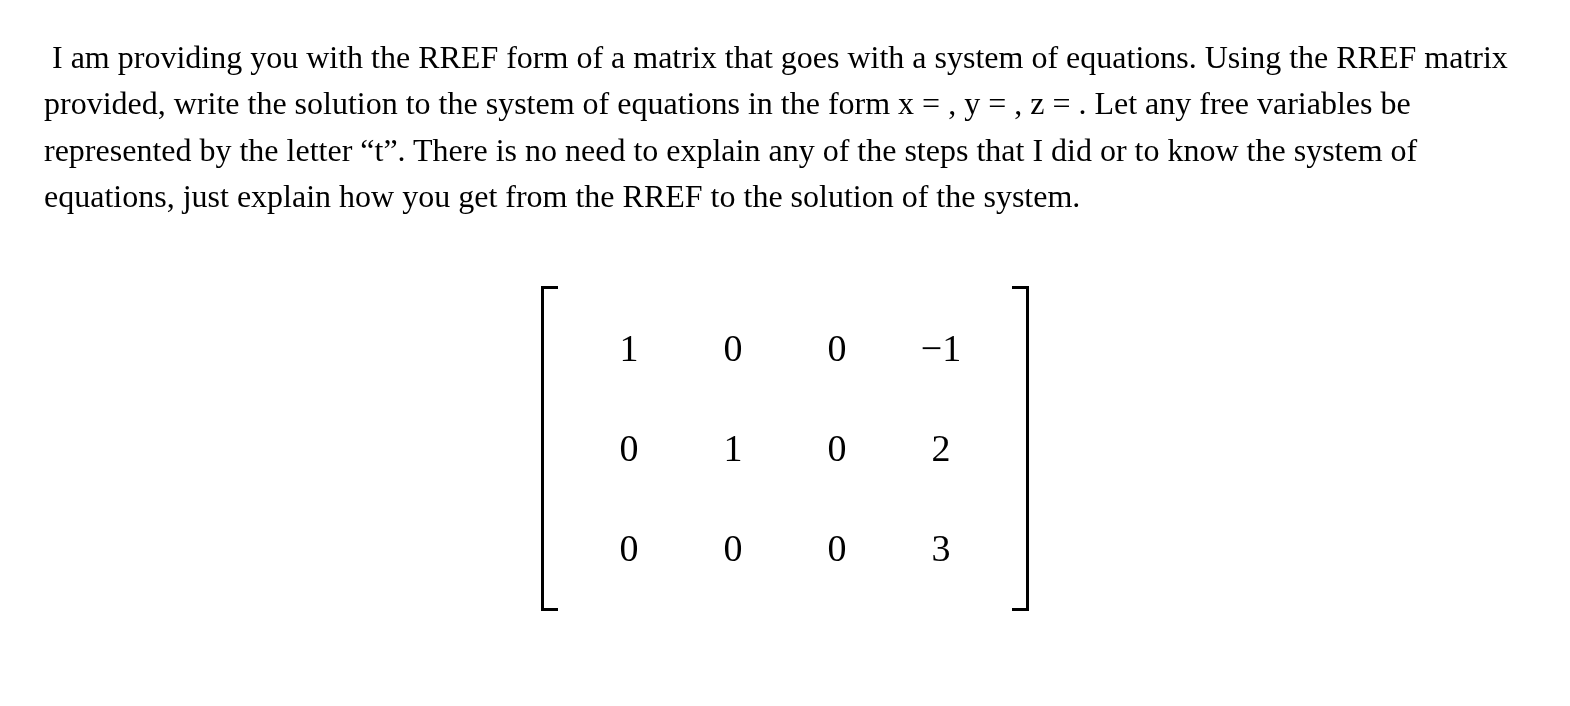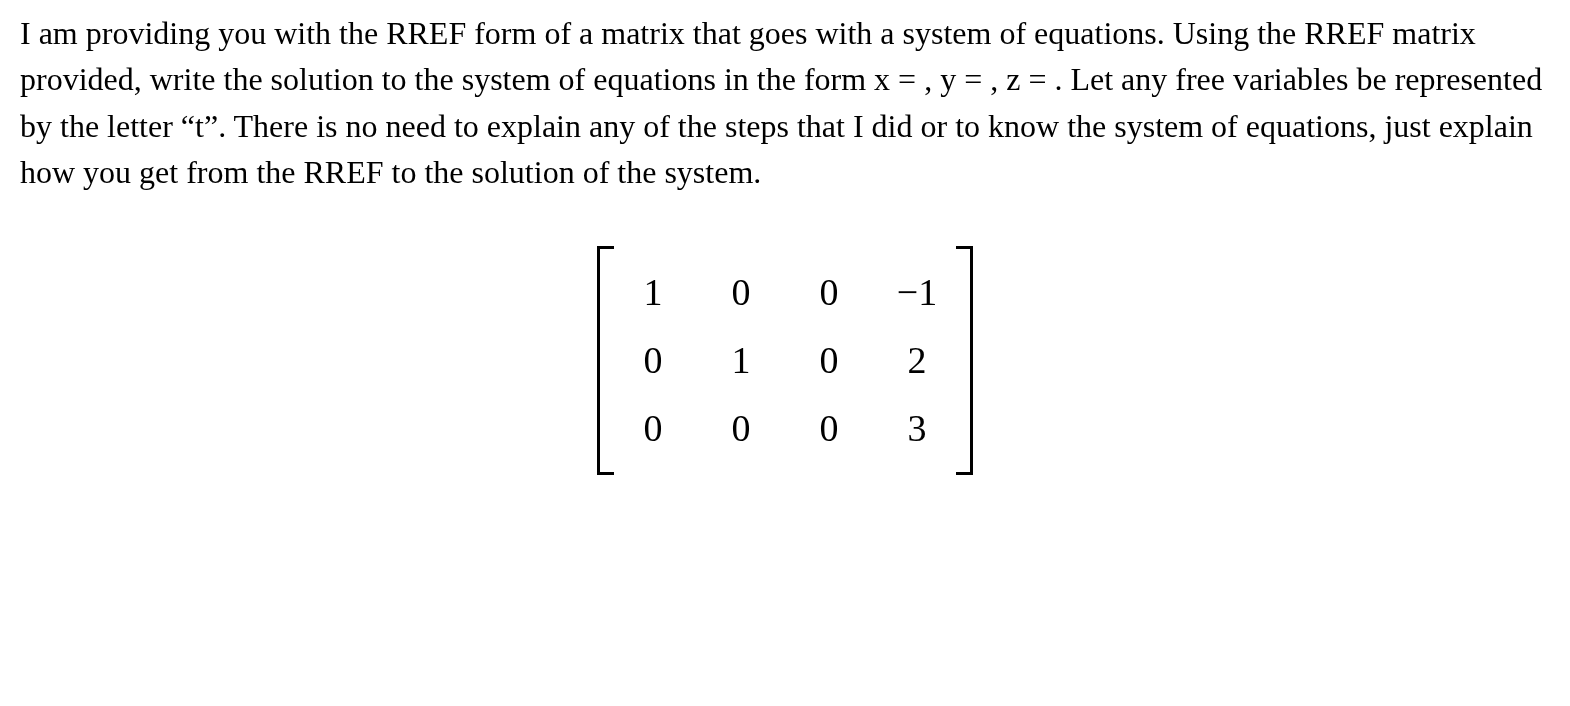--- a/index.html
+++ b/index.html
@@ -1,16 +1,16 @@
 <!DOCTYPE html>
 <html><head>
   <meta charset="utf-8">
   <style>
     * {
-      margin: 0;
+      margin: 8px;
       padding: 0;
       box-sizing: border-box;
     }
     body {
       font-family: 'Times New Roman', Times, serif;
       font-size: 32px;
       color: #000;
       background: #fff;
       padding: 10px 20px;
       line-height: 1.45;

